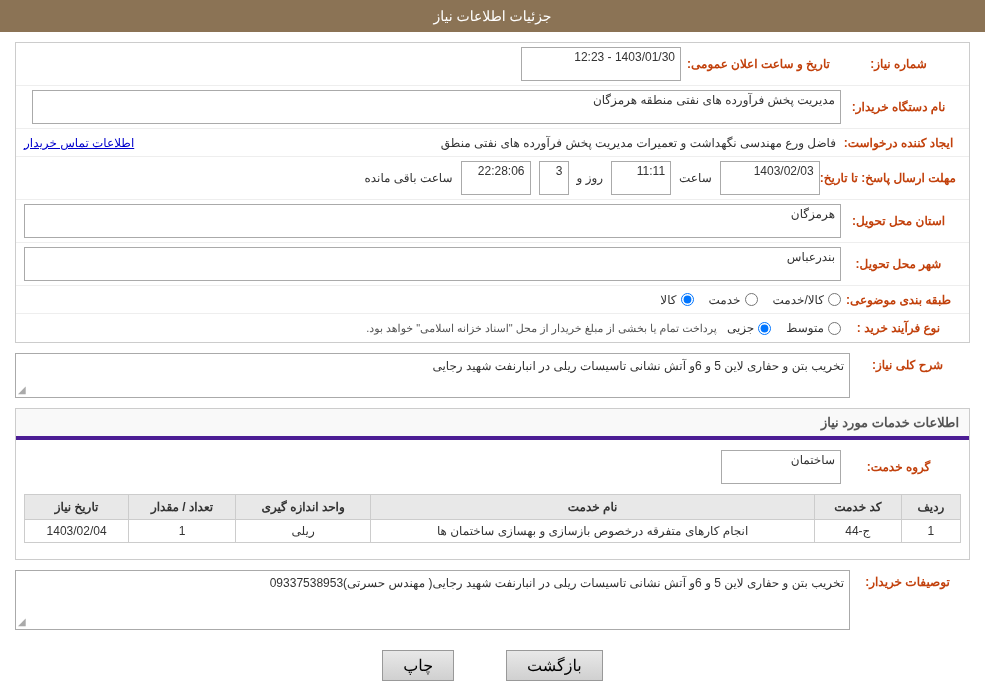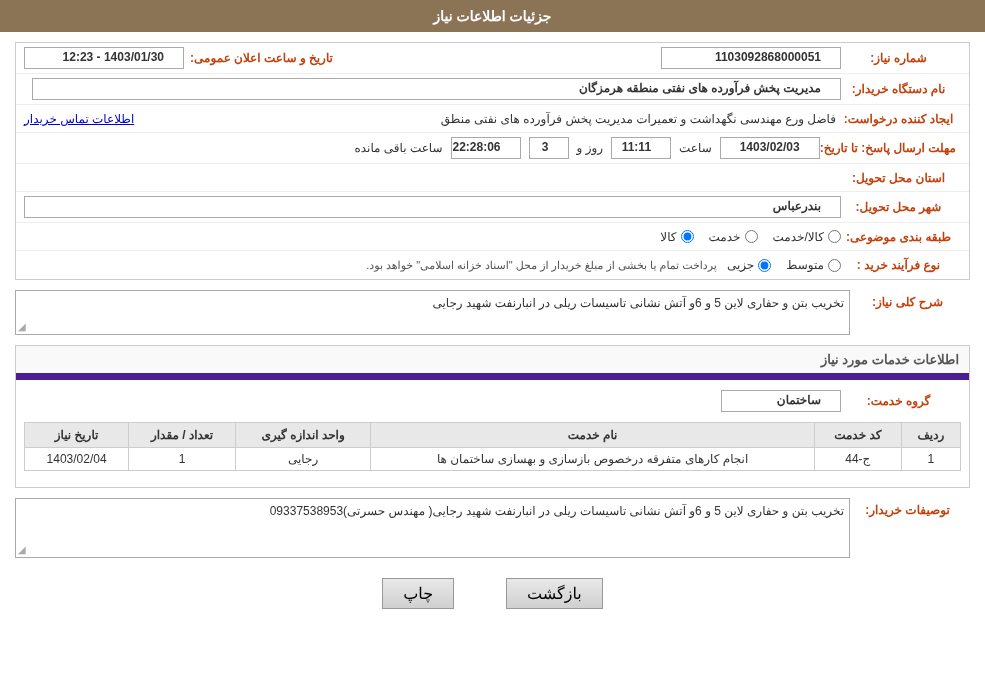--- a/index.html
+++ b/index.html
@@ -15,21 +15,21 @@
       margin: 0 auto;
       background: #fff;
       min-height: 691px;
     }
     .header-bar {
       background: #8B7355;
       color: #fff;
       text-align: center;
       padding: 8px 12px;
       font-size: 14px;
-      font-weight: bold;
+      font-weight: normal;
     }
     .content {
       padding: 10px 15px;
     }
     .form-section {
       border: 1px solid #ccc;
       margin-bottom: 10px;
       background: #fff;
     }
     .form-row {
@@ -46,24 +46,23 @@
       color: #c2410c;
       font-weight: bold;
       white-space: nowrap;
       min-width: 120px;
       text-align: center;
       padding-right: 5px;
     }
     .input-box {
       border: 1px solid #aaa;
       background: #fff;
-      padding: 2px 19px;
-      height: 22px;
+      padding: 2px 5px;
+      height: 34px;
       text-align: right;
-      font-weight: bold;
     }
     .link-blue {
       color: #0000cc;
       text-decoration: underline;
       cursor: pointer;
     }
     .info-table {
       width: 100%;
       border-collapse: collapse;
       margin-bottom: 10px;
@@ -138,25 +137,20 @@
   <div class="header-bar">
     <span>جزئیات اطلاعات نیاز</span>
   </div>
 
   <div class="content">
 
     <div class="form-section">
 
       <div class="form-row">
         <span class="label">شماره نیاز:</span>
-        <div style="flex:1; display:flex; align-items:center;">
-          <div class="input-box" style="width:180px; display:inline-block;">
-            <span>1103092868000051</span>
-          </div>
-        </div>
         <span class="label" style="min-width:160px;">تاریخ و ساعت اعلان عمومی:</span>
         <div class="input-box" style="width:160px;">
           <span>1403/01/30 - 12:23</span>
         </div>
       </div>
 
       <div class="form-row">
         <span class="label">نام دستگاه خریدار:</span>
         <div class="input-box" style="flex:1;margin-left:8px;">
           <span>مدیریت پخش فرآورده های نفتی منطقه هرمزگان</span>
@@ -185,20 +179,23 @@
           </div>
           <div class="input-box" style="width:70px;">
             <span>22:28:06</span>
           </div>
           <span>ساعت باقی مانده</span>
         </div>
       </div>
 
       <div class="form-row">
         <span class="label">استان محل تحویل:</span>
+        <div class="input-box" style="flex:1;">
+          <span>هرمزگان</span>
+        </div>
       </div>
 
       <div class="form-row">
         <span class="label">شهر محل تحویل:</span>
         <div class="input-box" style="flex:1;">
           <span>بندرعباس</span>
         </div>
       </div>
 
       <div class="form-row">
@@ -238,21 +235,21 @@
 
     <div style="display:flex; align-items:flex-start; margin-bottom:10px;">
       <span class="label" style="min-width:120px; padding-top:5px;">شرح کلی نیاز:</span>
       <div style="flex:1; border:1px solid #aaa; padding:5px; min-height:45px; background:#fff; text-align:right; position:relative;">
         <span>تخریب بتن و حفاری لاین 5 و 6و آتش نشانی تاسیسات ریلی در انبارنفت شهید رجایی</span>
         <span style="position:absolute; bottom:2px; left:2px; font-size:10px; color:#aaa;">◢</span>
       </div>
     </div>
 
     <div style="border:1px solid #ccc; margin-bottom:10px; background:#fff;">
-      <div class="sub-section-title" style="padding:6px 10px; border-bottom:7px solid #4c1d95; font-size:13px; color:#555; font-weight:bold; background:#f9f9f9;">اطلاعات خدمات مورد نیاز</div>
+      <div class="sub-section-title" style="padding:6px 10px; border-bottom:4px solid #4c1d95; font-size:13px; color:#555; font-weight:bold; background:#f9f9f9;">اطلاعات خدمات مورد نیاز</div>
 
       <div class="group-service-row">
         <span class="label">گروه خدمت:</span>
         <div class="input-box" style="width:120px;">
           <span>ساختمان</span>
         </div>
       </div>
 
       <div style="padding:6px 8px;">
         <table class="info-table">
@@ -264,21 +261,21 @@
               <th>واحد اندازه گیری</th>
               <th>تعداد / مقدار</th>
               <th>تاریخ نیاز</th>
             </tr>
           </thead>
           <tbody id="khadamat-tbody">
           <tr>
         <td>1</td>
         <td>ج-44</td>
         <td>انجام کارهای متفرقه درخصوص بازسازی و بهسازی ساختمان ها</td>
-        <td>رجایی</td>
+        <td>ریلی</td>
         <td>1</td>
         <td>1403/02/04</td>
       </tr>
             </tbody>
         </table>
       </div>
     </div>
 
     <div style="display:flex; align-items:flex-start; margin-bottom:10px;">
       <span class="label" style="min-width:120px; padding-top:5px;">توصیفات خریدار:</span>

